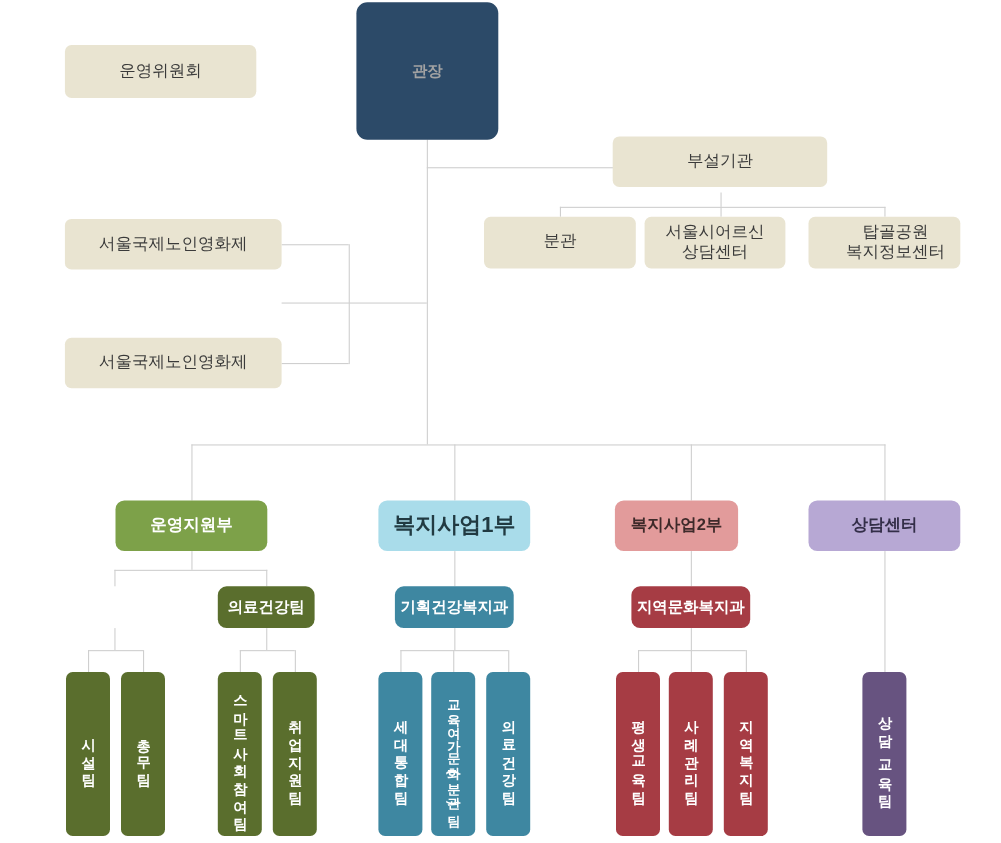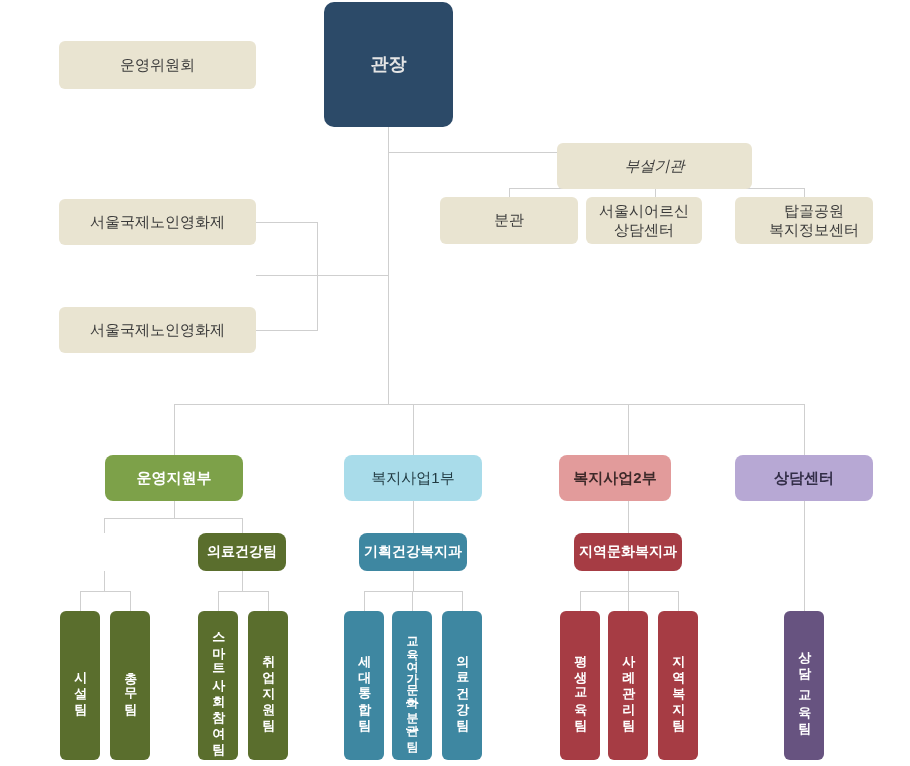--- a/index.html
+++ b/index.html
@@ -6,24 +6,24 @@
   body{
     width:910px;height:766px;background:#ffffff;position:relative;overflow:hidden;
     font-family:"Liberation Sans","DejaVu Sans",sans-serif;
   }
   #chart{position:absolute;left:0;top:0;width:910px;height:766px;}
   .line{position:absolute;background:var(--line,#cfcfcf);}
   .box{
     position:absolute;display:flex;align-items:center;justify-content:center;
     text-align:center;white-space:pre-line;box-sizing:border-box;line-height:1.25;
   }
-  .c-navy  {background:var(--navy);  color:#e5e5e5;font-weight:bold;font-size:18px;border-radius:10px;}
+  .c-navy  {background:var(--navy);  color:#a3a3a3;font-weight:bold;font-size:14px;border-radius:10px;}
   .c-beige {background:var(--beige); color:#3a3a3a;font-size:15px;border-radius:6px;}
   .c-green {background:var(--green); color:#ffffff;font-weight:bold;font-size:15px;border-radius:8px;}
-  .c-sky   {background:var(--sky);   color:#213a42;font-weight:normal;font-size:15px;border-radius:8px;}
+  .c-sky   {background:var(--sky);   color:#213a42;font-weight:bold;font-size:20px;border-radius:8px;}
   .c-rose  {background:var(--rose);  color:#3e2a2a;font-weight:bold;font-size:15px;border-radius:8px;}
   .c-lav   {background:var(--lavender);color:#332e48;font-weight:bold;font-size:15px;border-radius:8px;}
   .c-olive {background:var(--olive); color:#ffffff;font-weight:bold;font-size:14px;border-radius:8px;}
   .c-teal  {background:var(--teal);  color:#ffffff;font-weight:bold;font-size:14px;border-radius:8px;}
   .c-red   {background:var(--red);   color:#ffffff;font-weight:bold;font-size:14px;border-radius:8px;}
   .c-purple{background:var(--purple);color:#ffffff;font-weight:bold;font-size:14px;border-radius:6px;}
   .vert{
     writing-mode:vertical-rl;text-orientation:mixed;
     font-size:13px;letter-spacing:3px;border-radius:6px;
   }
@@ -70,25 +70,25 @@
   <div class="line" style="left:462px;top:591px;width:1px;height:20px;"></div>
   <div class="line" style="left:628px;top:501px;width:1px;height:32px;"></div>
   <div class="line" style="left:628px;top:571px;width:1px;height:20px;"></div>
   <div class="line" style="left:580px;top:591px;width:98px;height:1px;"></div>
   <div class="line" style="left:580px;top:591px;width:1px;height:20px;"></div>
   <div class="line" style="left:628px;top:591px;width:1px;height:20px;"></div>
   <div class="line" style="left:678px;top:591px;width:1px;height:20px;"></div>
   <div class="line" style="left:804px;top:501px;width:1px;height:110px;"></div>
 
   <div class="box c-navy" style="left:324px;top:2px;width:129px;height:125px;">관장</div>
-  <div class="box c-beige" style="left:59px;top:41px;width:197px;height:48px;">운영위원회</div>
+  <div class="box c-beige" style="left:59px;top:41px;width:174px;height:48px;">운영위원회</div>
 
-  <div class="box c-beige" style="left:557px;top:143px;width:195px;height:46px;font-style:italic;">부설기관</div>
+  <div class="box c-beige" style="left:557px;top:124px;width:195px;height:46px;">부설기관</div>
   <div class="box c-beige" style="left:440px;top:197px;width:138px;height:47px;">분관</div>
-  <div class="box c-beige" style="left:586px;top:197px;width:116px;height:47px;">서울시어르신
+  <div class="box c-beige" style="left:586px;top:197px;width:128px;height:47px;">서울시어르신
 상담센터</div>
   <div class="box c-beige" style="left:735px;top:197px;width:138px;height:47px;padding-left:20px;">탑골공원
 복지정보센터</div>
 
   <div class="box c-beige" style="left:59px;top:199px;width:197px;height:46px;">서울국제노인영화제</div>
   <div class="box c-beige" style="left:59px;top:307px;width:197px;height:46px;">서울국제노인영화제</div>
 
   <div class="box c-green" style="left:105px;top:455px;width:138px;height:46px;text-align:right;">운영지원부</div>
   <div class="box c-sky" style="left:344px;top:455px;width:138px;height:46px;">복지사업1부</div>
   <div class="box c-rose" style="left:559px;top:455px;width:112px;height:46px;">복지사업2부</div>

